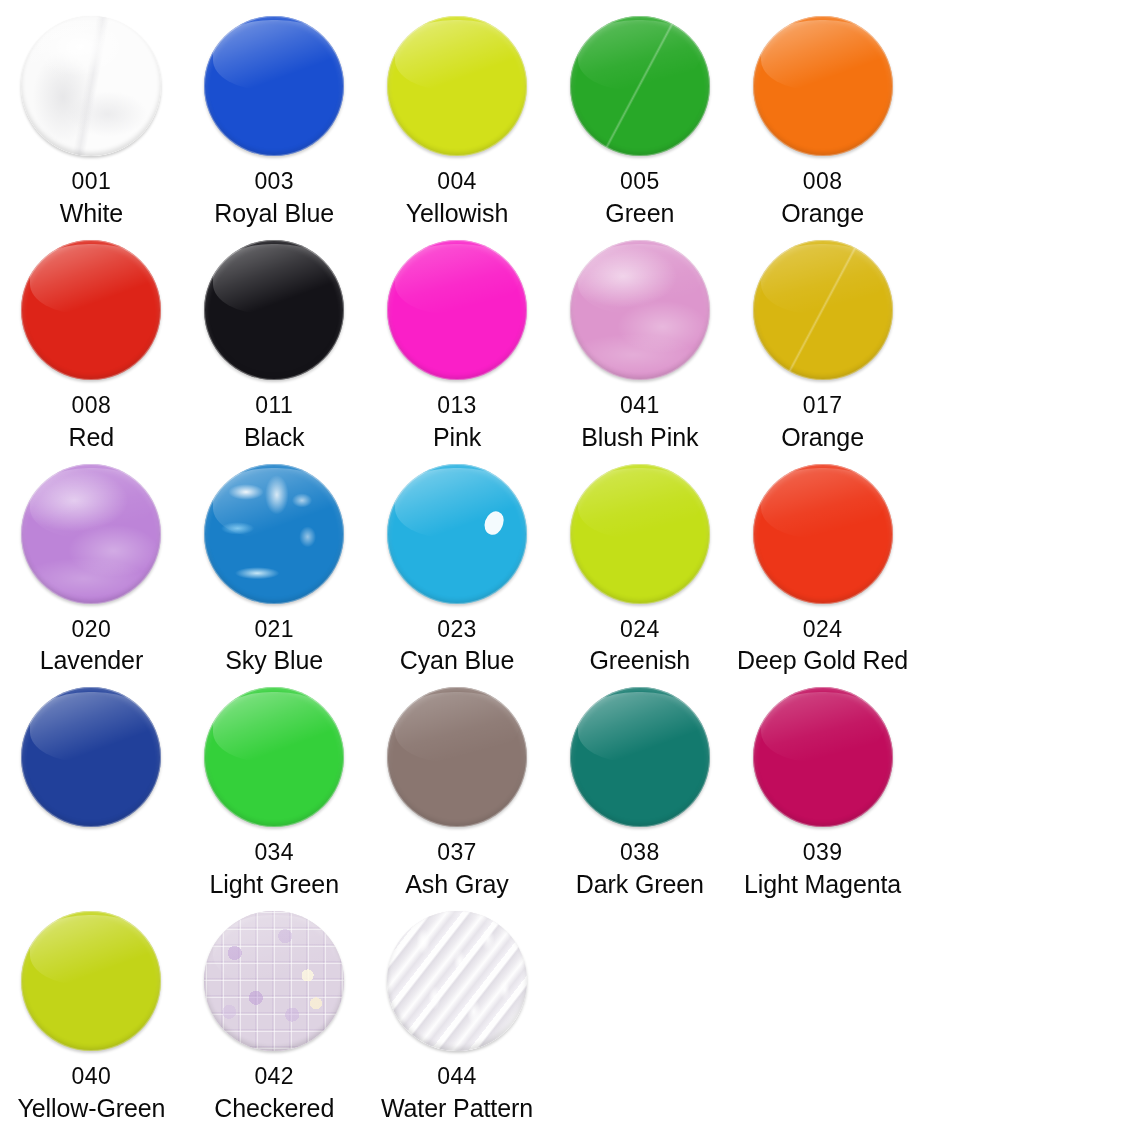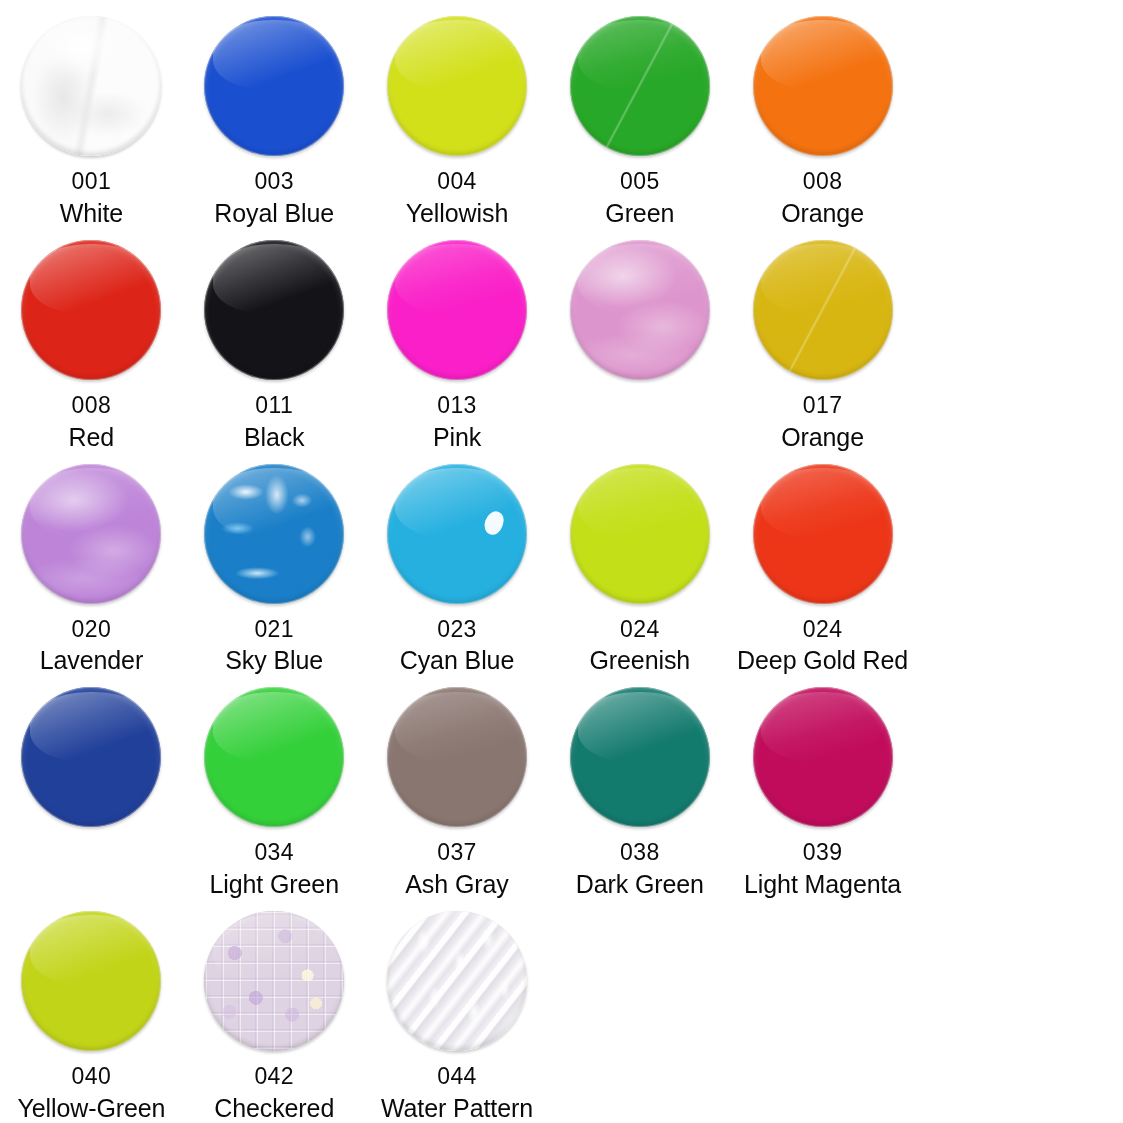--- a/index.html
+++ b/index.html
@@ -368,20 +368,24 @@
       </div>
     </div>
     <div class="cell">
       <div class="swatch-wrap">
         <div class="swatch" style="background: rgb(221, 150, 205);">
           <div class="rim"></div>
           <div class="pearl"></div>
           <div class="gloss soft"></div>
         </div>
       </div>
+      <div class="labels">
+        <div class="code">041</div>
+        <div class="name">Blush Pink</div>
+      </div>
     </div>
     <div class="cell">
       <div class="swatch-wrap">
         <div class="swatch" style="background: rgb(216, 182, 17);">
           <div class="rim"></div>
           <div class="seam"></div>
           <div class="gloss soft"></div>
         </div>
       </div>
       <div class="labels">

